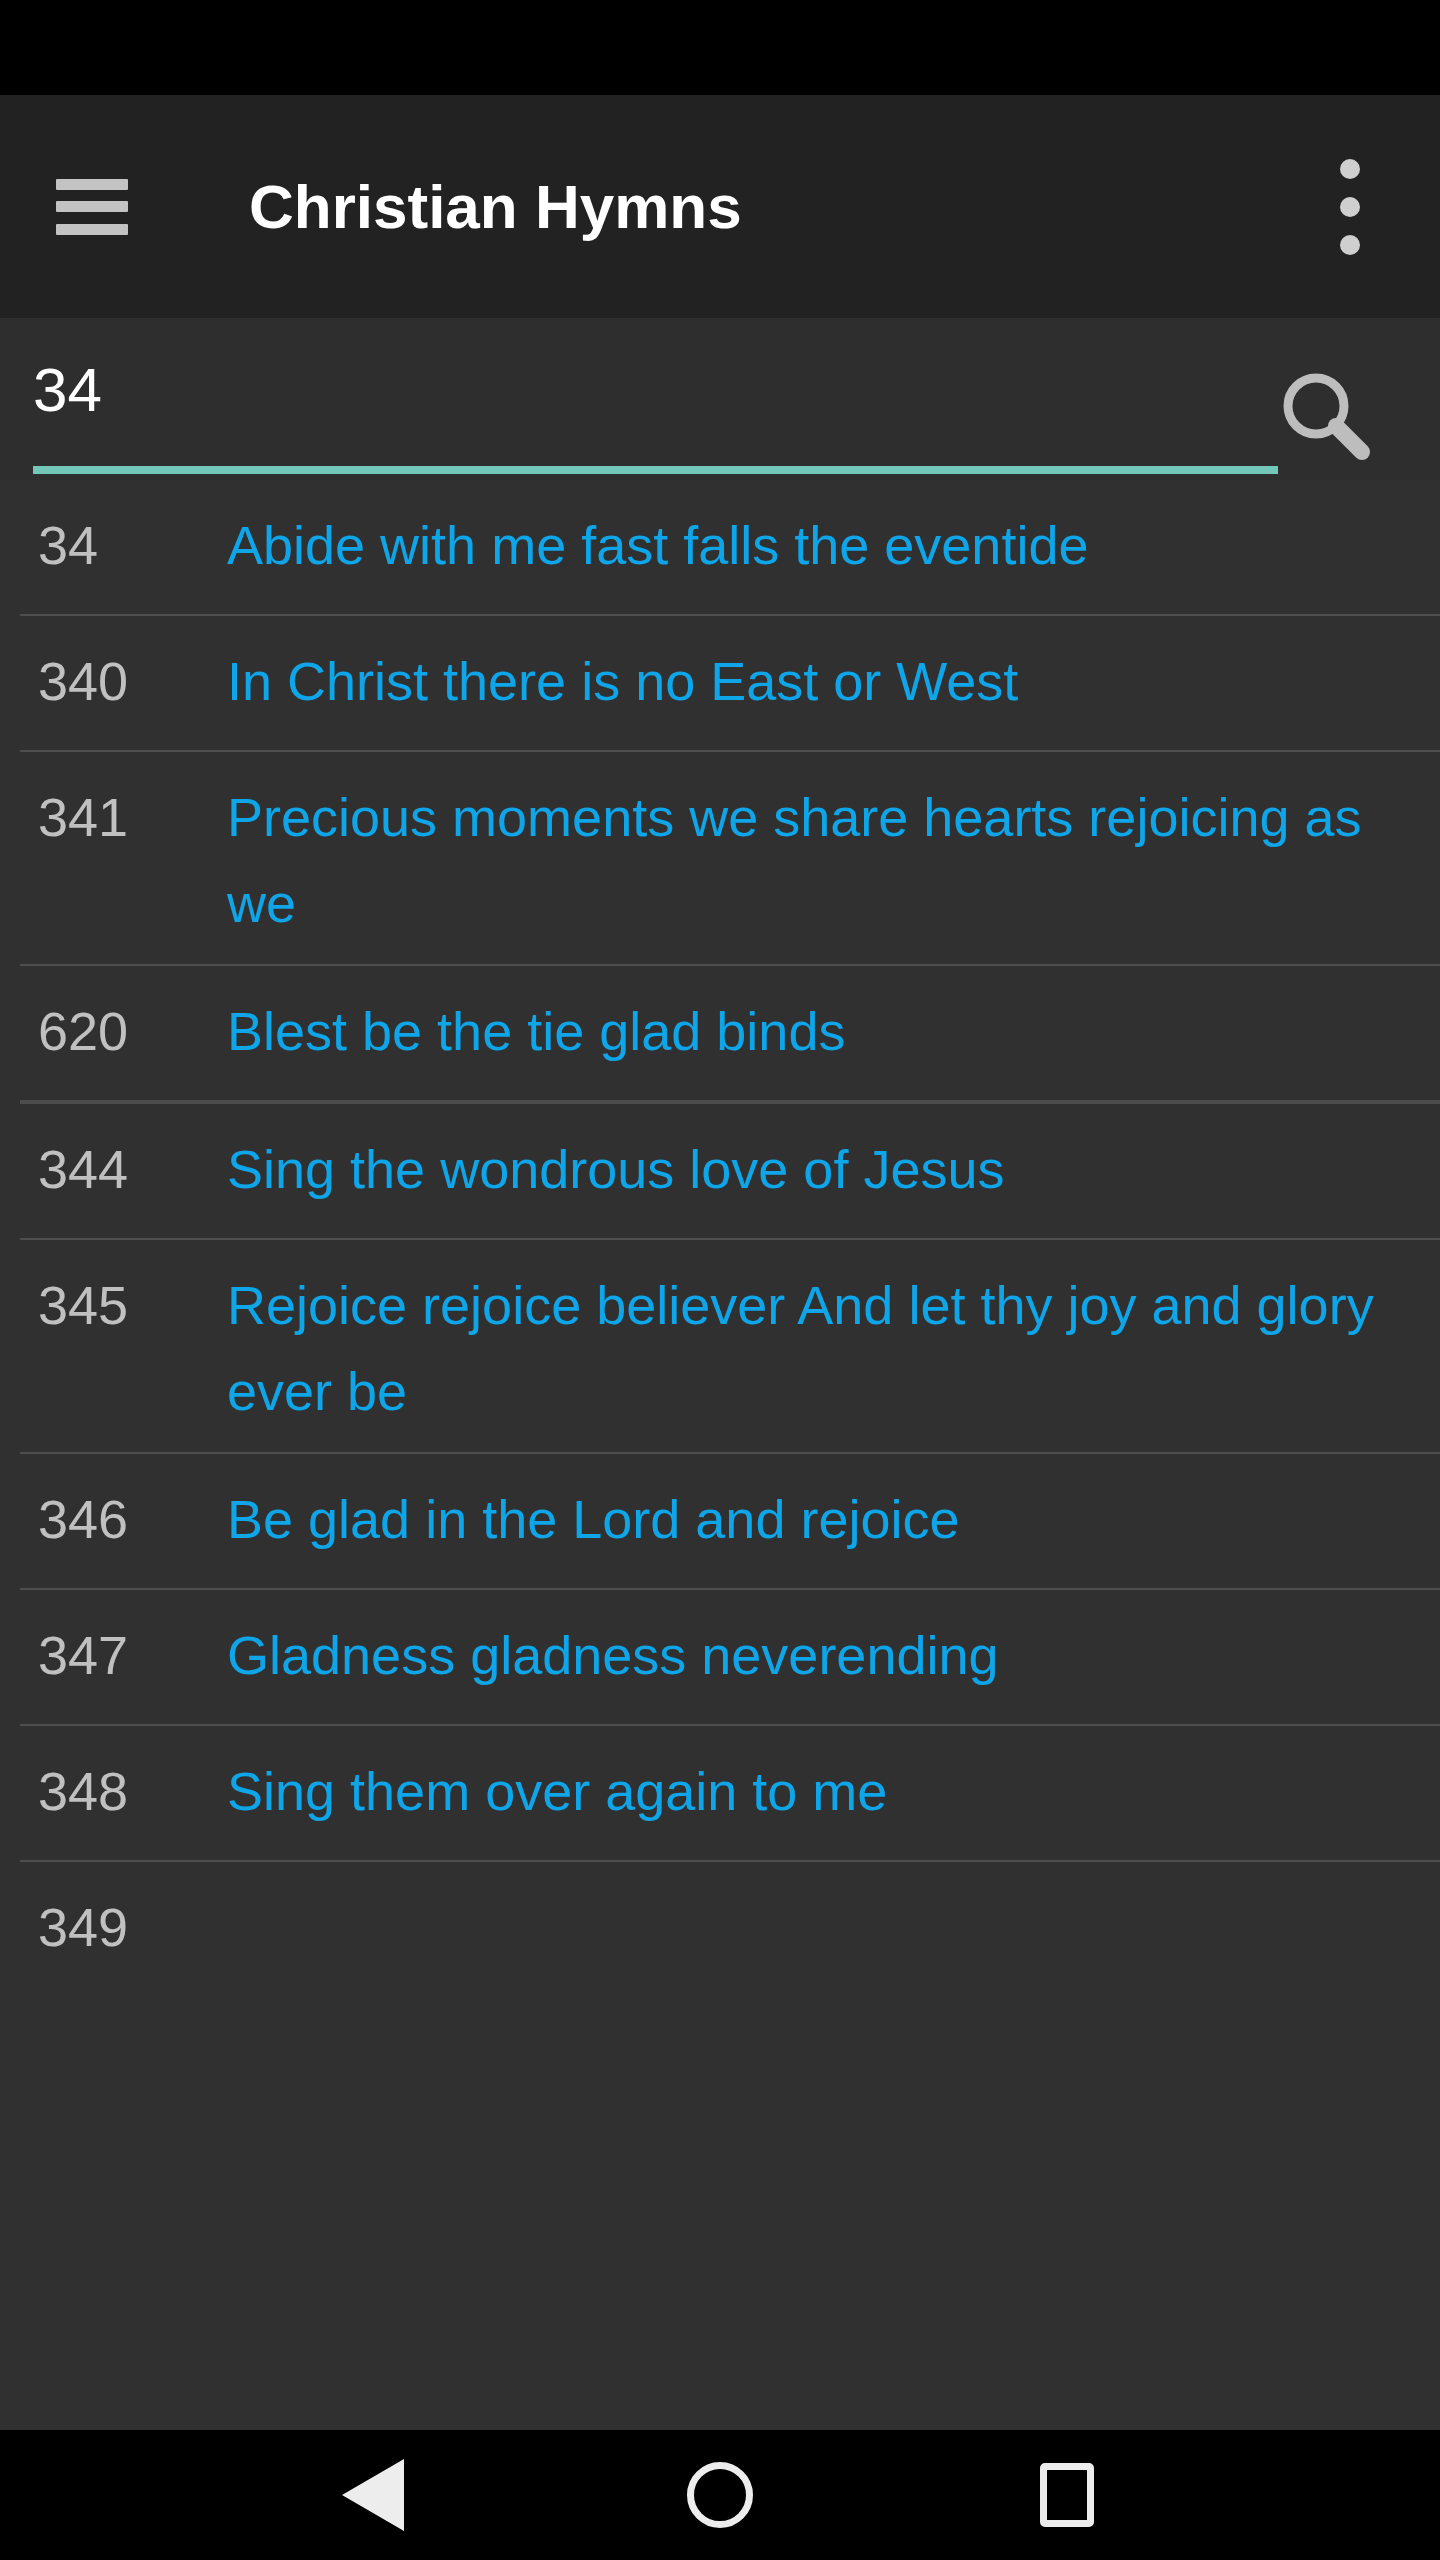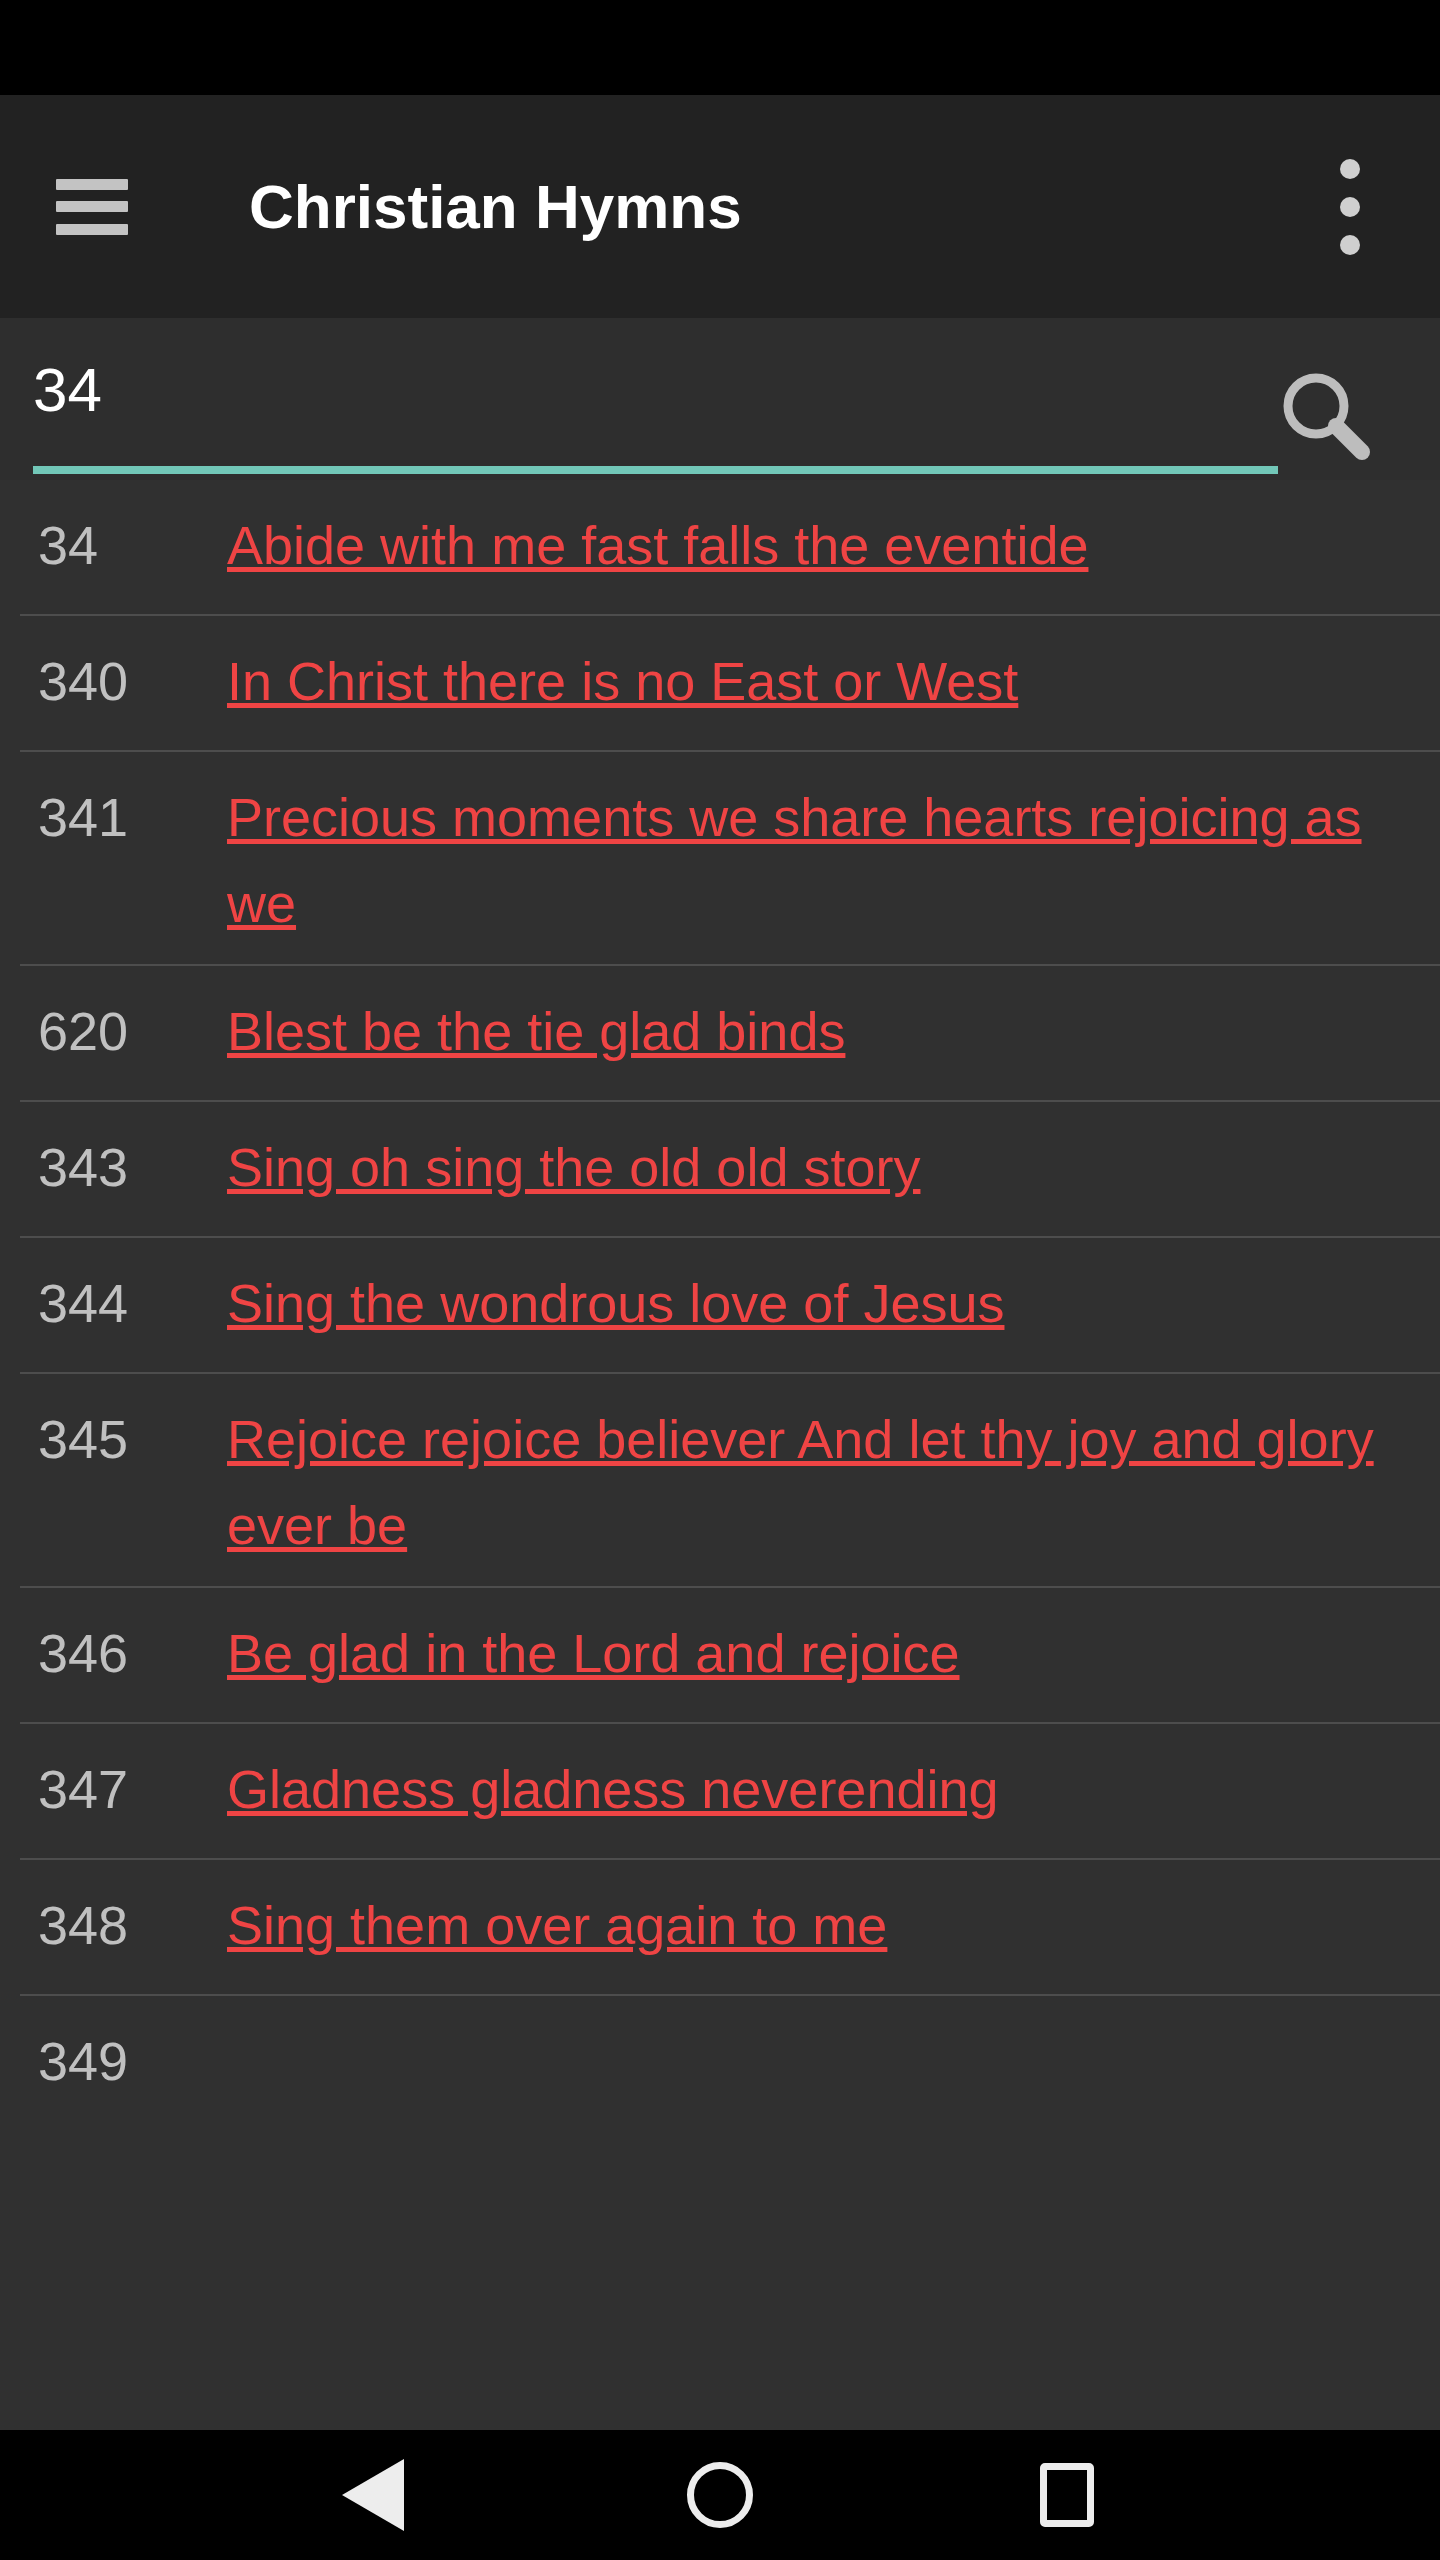--- a/index.html
+++ b/index.html
@@ -132,27 +132,26 @@
   .hymn-row .num {
     flex:0 0 227px;
     padding-left:38px;
     color:#c0c0c0;
     font-size:54px;
     line-height:102px;
     font-weight:normal;
   }
   .hymn-row .title {
     flex:1 1 auto;
-    color:#ef4444;
+    color:#0ea5e9;
     font-size:54px;
     line-height:86px;
     padding-top:8px;
     font-weight:normal;
     word-wrap:break-word;
-    text-decoration:underline;
   }
   .row-divider {
     height:2px;
     background:#4d4d4d;
     margin-left:20px;
     margin-right:0;
   }
 
   
   .nav-bar {
@@ -233,24 +232,20 @@
       <div class="hymn-row">
         <div class="num">341</div>
         <div class="title">Precious moments we share hearts rejoicing as we</div>
       </div>
       <div class="row-divider"></div>
       <div class="hymn-row">
         <div class="num">620</div>
         <div class="title">Blest be the tie glad binds</div>
       </div>
       <div class="row-divider"></div>
-      <div class="hymn-row">
-        <div class="num">343</div>
-        <div class="title">Sing oh sing the old old story</div>
-      </div>
       <div class="row-divider"></div>
       <div class="hymn-row">
         <div class="num">344</div>
         <div class="title">Sing the wondrous love of Jesus</div>
       </div>
       <div class="row-divider"></div>
       <div class="hymn-row">
         <div class="num">345</div>
         <div class="title">Rejoice rejoice believer And let thy joy and glory ever be</div>
       </div>

